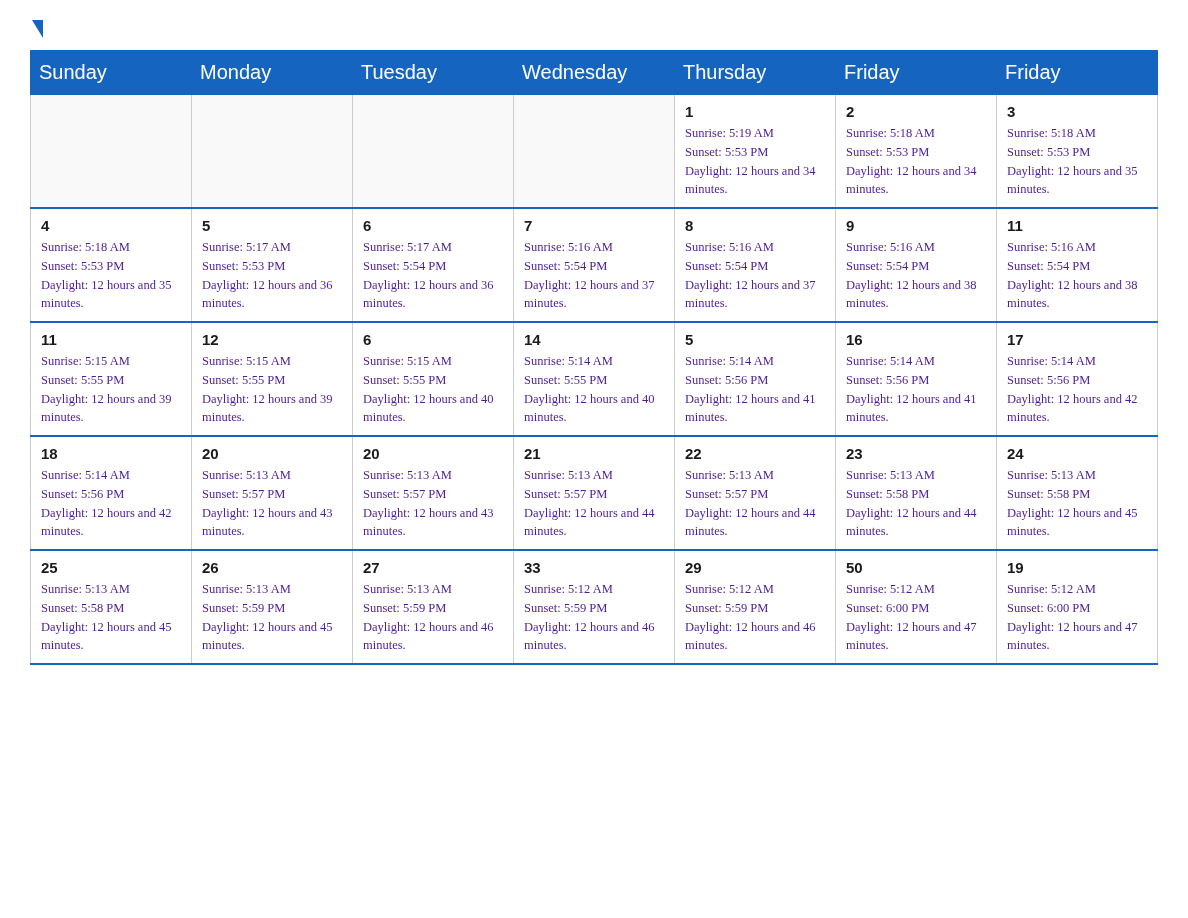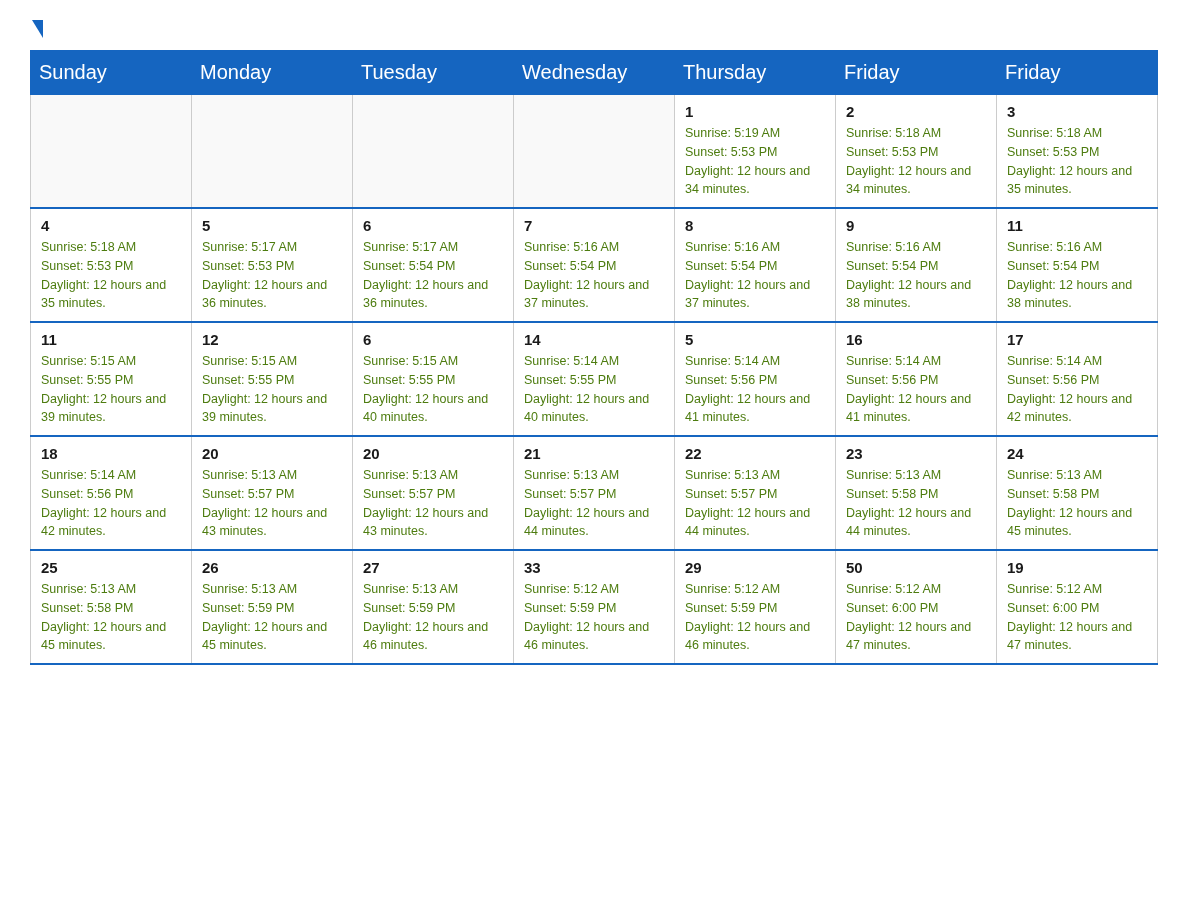--- a/index.html
+++ b/index.html
@@ -69,22 +69,23 @@
     }
     .day-num {
       font-size: 15px;
       font-weight: bold;
       color: #1a1a1a;
       display: block;
       margin-bottom: 4px;
     }
     .day-info {
       font-size: 12.5px;
-      color: #4d7c0f;
+      color: #4c1d95;
       line-height: 1.5;
+      font-family: Liberation Serif, serif;
     }
     .empty-cell {
       background: #f9f9f9;
     }
     .logo-wrapper {
       display: flex;
       flex-direction: column;
       align-items: flex-start;
     }
     .logo-row {

